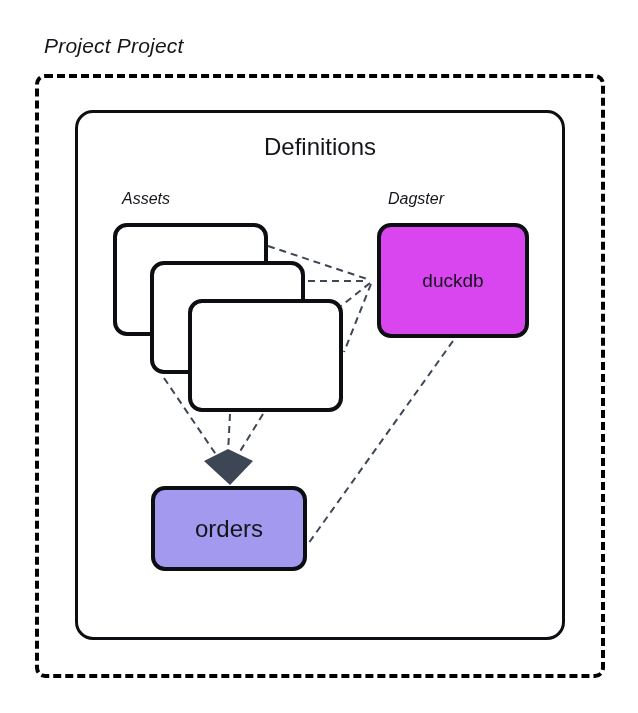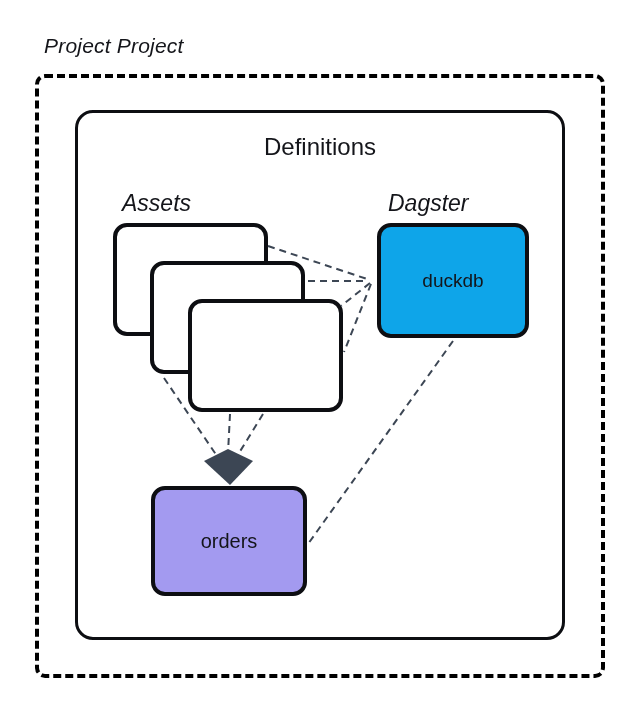--- a/index.html
+++ b/index.html
@@ -32,43 +32,43 @@
     position:absolute;left:75px;top:110px;
     width:490px;height:530px;
     border:3px solid var(--ink);border-radius:18px;
     box-sizing:border-box;background:transparent;
   }
   .definitions-label{
     position:absolute;left:75px;top:133px;width:490px;
     text-align:center;font-size:24px;font-weight:400;
   }
   .group-label{
-    position:absolute;font-size:23px;font-style:italic;font-weight:400;
+    position:absolute;font-size:16px;font-style:italic;font-weight:400;
   }
   .assets-label{left:122px;top:190px;}
   .resource-label{left:388px;top:190px;}
   .card{
     position:absolute;width:155px;height:113px;
     background:#fff;border:4px solid var(--ink);border-radius:14px;
     box-sizing:border-box;
   }
   .card-back{left:113px;top:223px;}
   .card-middle{left:150px;top:261px;}
   .card-front{left:188px;top:299px;}
   .node{
     position:absolute;display:flex;align-items:center;justify-content:center;
     border:4px solid var(--ink);border-radius:14px;
-    box-sizing:border-box;background:#0ea5e9;
+    box-sizing:border-box;background:#d946ef;
     font-size:19px;text-align:center;
   }
   .duckdb-node{left:377px;top:223px;width:152px;height:115px;}
   .orders-node{
-    left:151px;top:486px;width:156px;height:110px;
+    left:151px;top:486px;width:156px;height:85px;
     background:var(--purple);
-    font-size:20px;line-height:28px;
+    font-size:24px;line-height:28px;
     flex-direction:column;
     text-align:right;
   }
   .connector-overlay{
     position:absolute;left:0;top:0;width:638px;height:713px;
     pointer-events:none;
   }
   .connector-overlay line{
     stroke:var(--connector);stroke-width:2;
     stroke-dasharray:7 5;fill:none;

